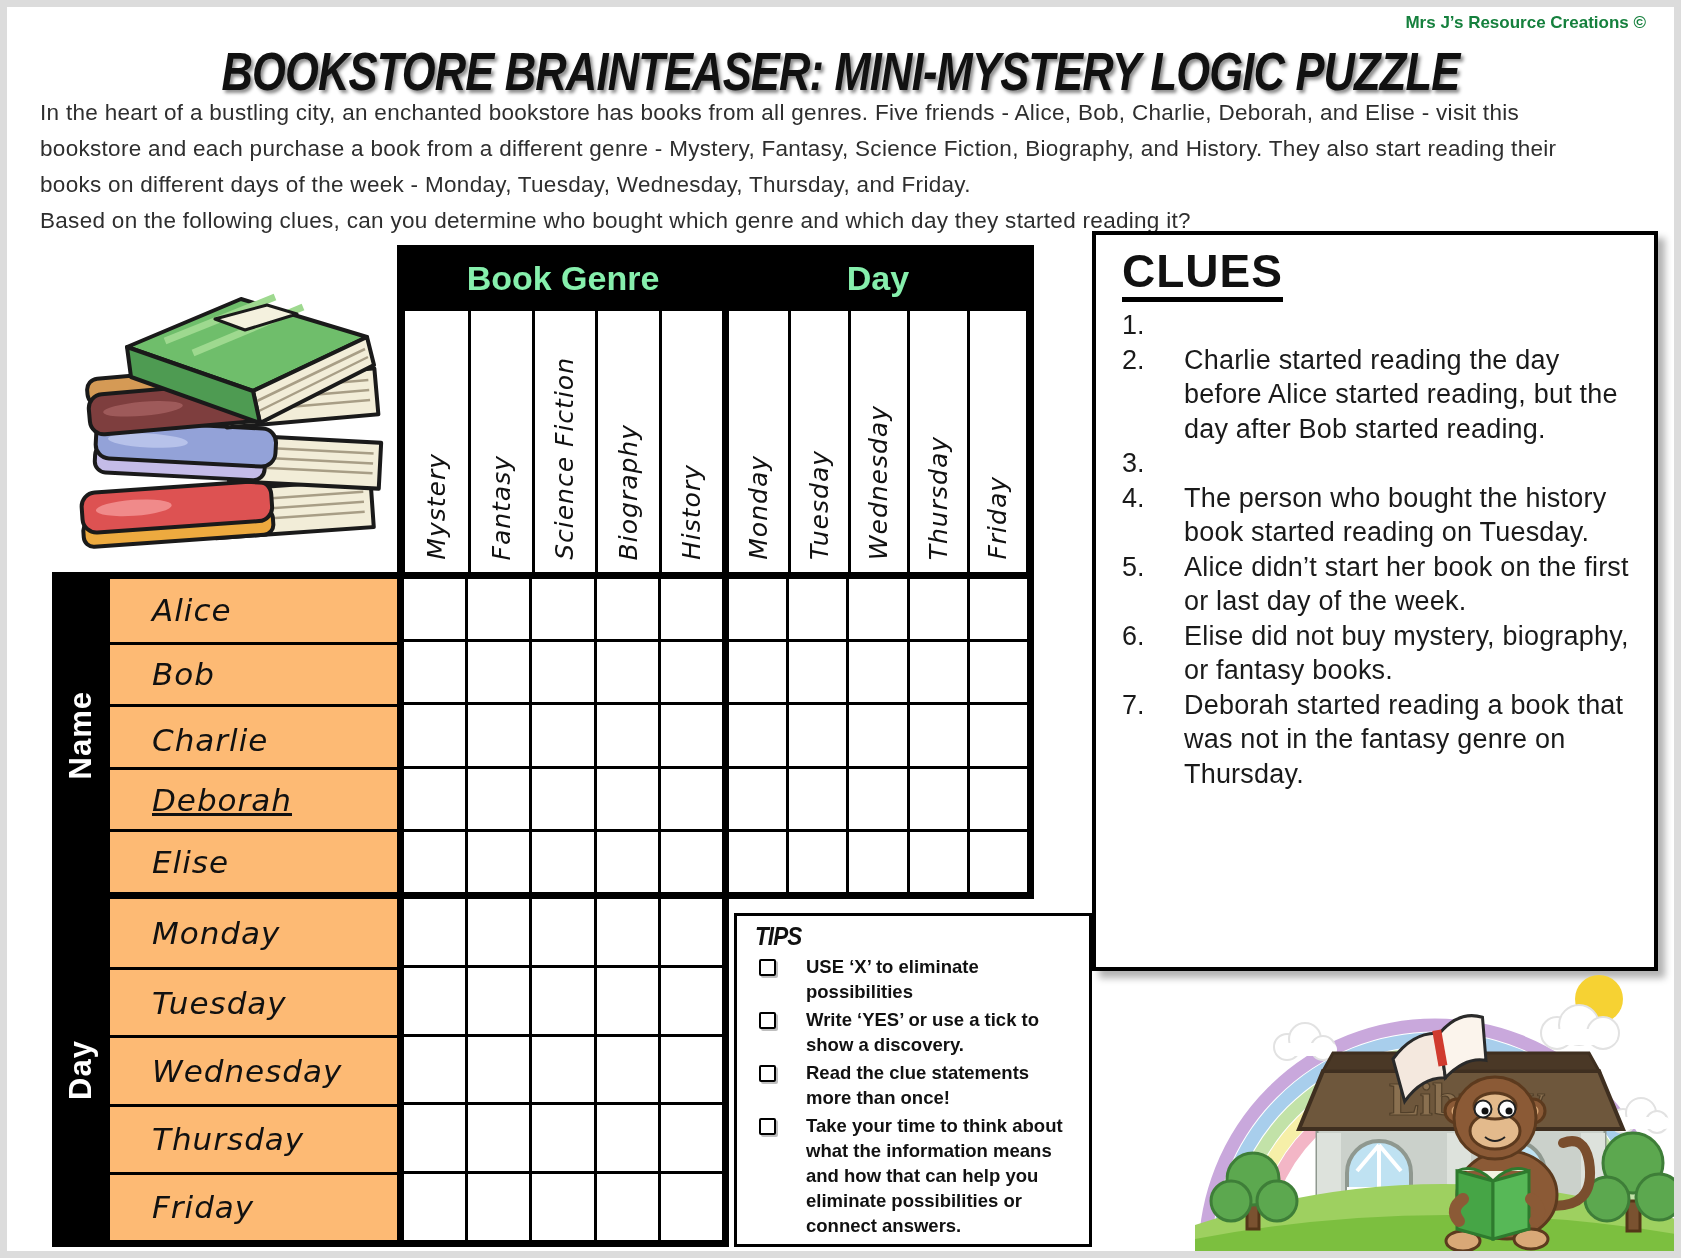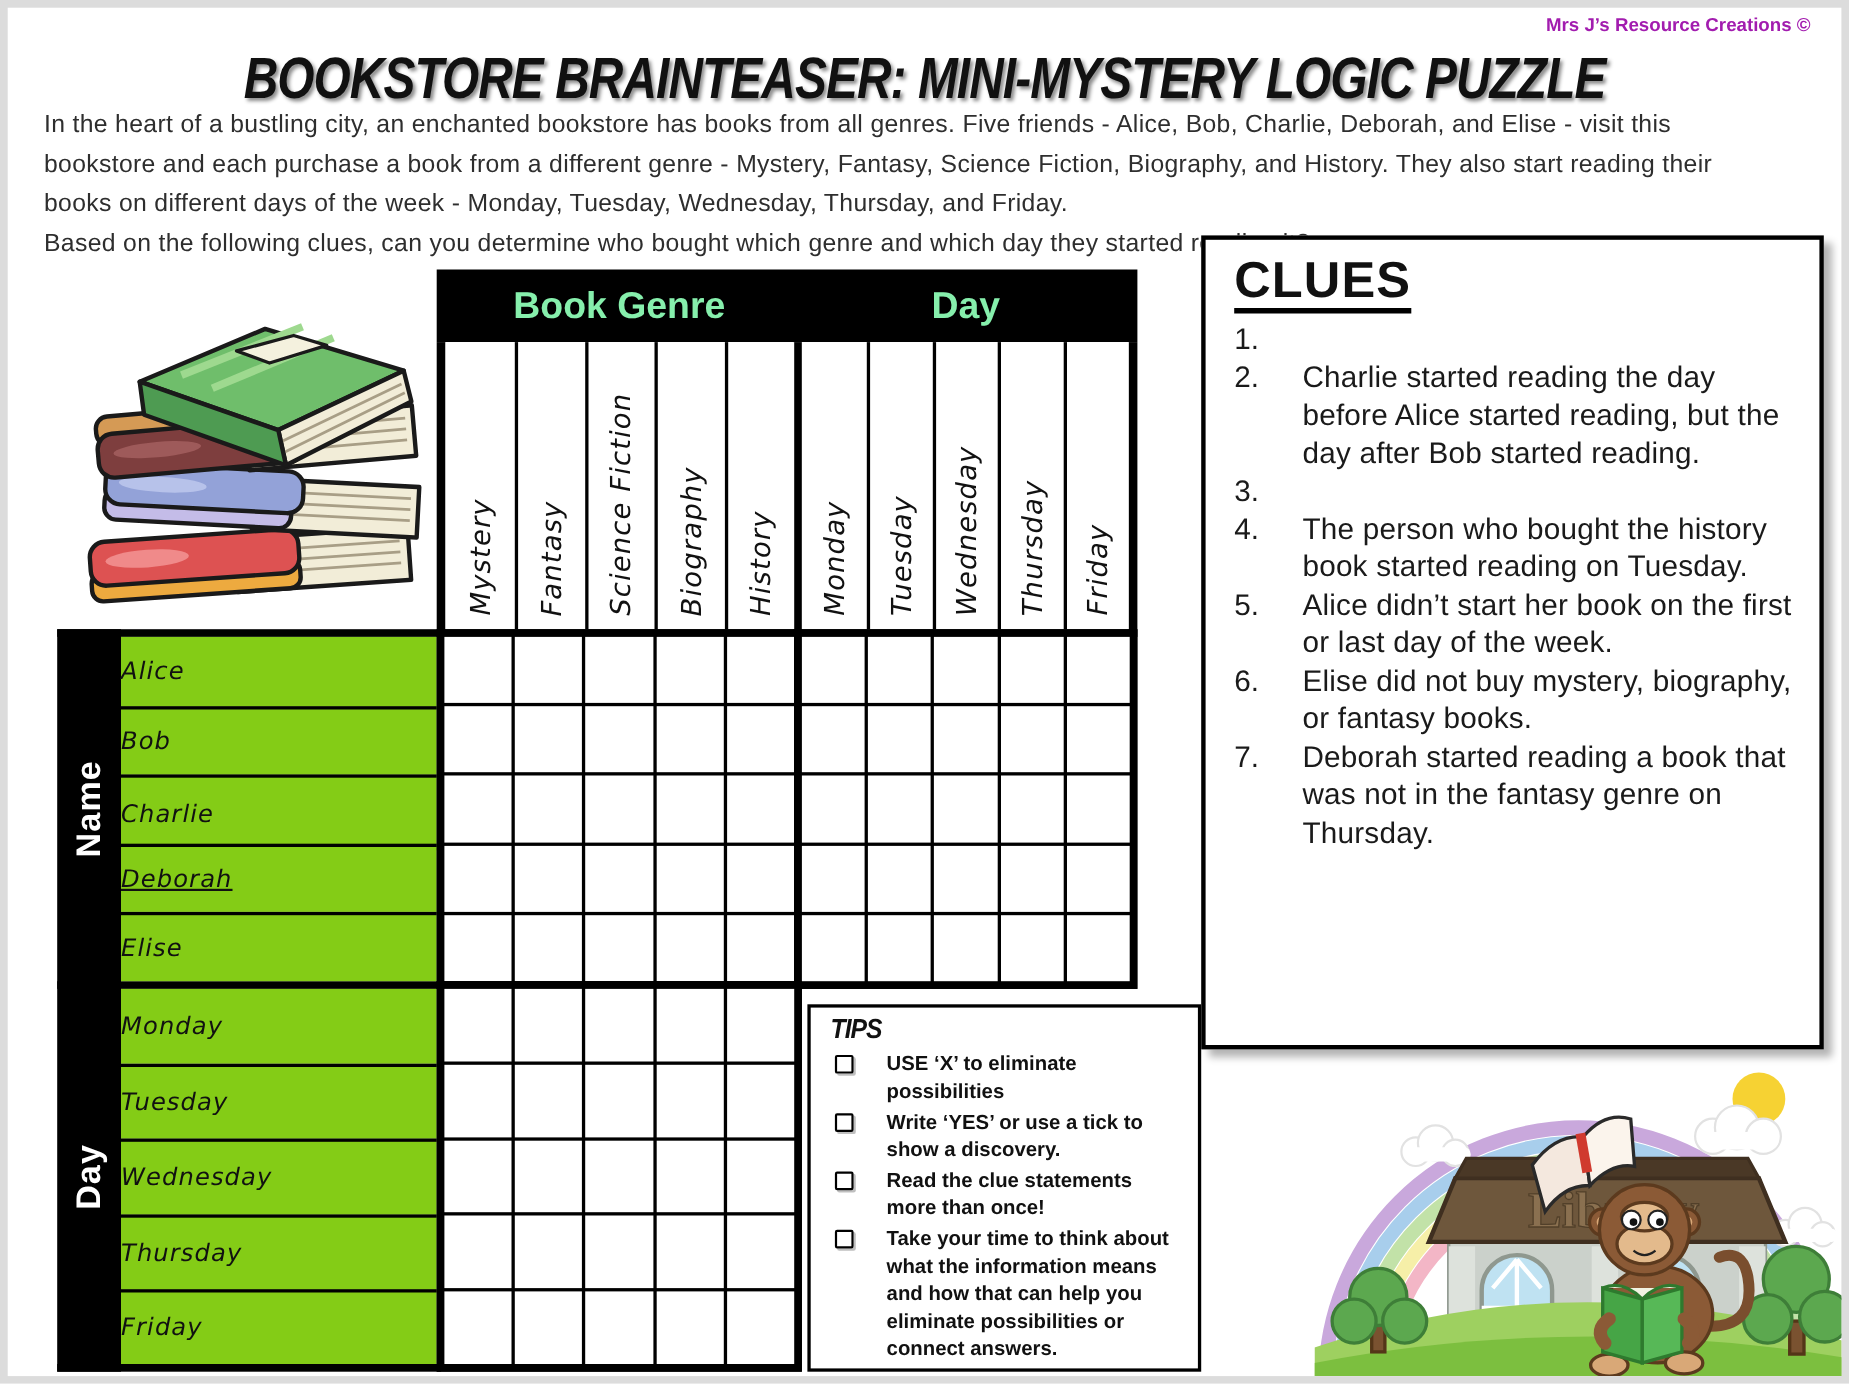--- a/index.html
+++ b/index.html
@@ -1,21 +1,21 @@
 <!DOCTYPE html>
 <html><head>
 <meta charset="utf-8">
 <style>
   html,body{margin:0;padding:0;background:#ffffff;}
   .page{position:relative;width:1681px;height:1258px;background:#fff;overflow:hidden;
         box-sizing:border-box;border:7px solid #dcdcdc;
         font-family:"Liberation Sans",sans-serif;color:#111;}
   .hand{font-family:"DejaVu Sans",sans-serif;font-style:italic;}
 
-  .credit{position:absolute;top:6px;right:28px;font-size:17px;font-weight:bold;color:#a21caf;}
+  .credit{position:absolute;top:6px;right:28px;font-size:17px;font-weight:bold;color:#15803d;}
 
   .title{position:absolute;top:34px;left:0;width:100%;text-align:center;
          font-weight:900;font-style:italic;font-size:53px;letter-spacing:-1px;
          transform:scaleX(0.82);transform-origin:center;
          text-shadow:3px 3px 4px rgba(0,0,0,0.45);white-space:nowrap;}
 
   .intro{position:absolute;top:88px;left:33px;width:1560px;font-size:22.5px;
          line-height:36px;color:#2e2e2e;letter-spacing:0.3px;}
   .intro p{margin:0;}
 
@@ -36,41 +36,41 @@
   .col-label span{writing-mode:vertical-rl;transform:rotate(180deg);
                   font-size:25px;font-weight:500;letter-spacing:1px;white-space:nowrap;}
 
   .side-bar{position:absolute;left:45px;top:565px;width:58px;height:675px;background:#000;}
   .side-bar span{position:absolute;left:0;width:58px;display:flex;align-items:center;justify-content:center;
                  color:#fff;font-weight:bold;font-size:31px;letter-spacing:1px;}
   .side-name{top:0;height:327px;}
   .side-day{top:320px;height:355px;}
   .side-bar .rot{writing-mode:vertical-rl;transform:rotate(180deg);}
 
-  .row-label{position:absolute;left:103px;width:287px;background:#84cc16;box-sizing:border-box;
-             display:flex;align-items:center;font-size:22px;letter-spacing:1px;}
+  .row-label{position:absolute;left:103px;width:287px;background:#fdba74;box-sizing:border-box;
+             display:flex;align-items:center;padding-left:42px;font-size:31px;letter-spacing:1px;}
   .row-label.inner{border-top:3px solid #000;}
 
   .cell-block{position:absolute;display:grid;gap:3px;background:#000;border:7px solid #000;box-sizing:border-box;}
   .cell-block .cell{background:#fff;}
   #block-tl{left:390px;top:565px;width:332px;height:327px;grid-template-columns:repeat(5,1fr);grid-template-rows:repeat(5,1fr);}
   #block-tr{left:715px;top:565px;width:312px;height:327px;grid-template-columns:repeat(5,1fr);grid-template-rows:repeat(5,1fr);}
   #block-bl{left:390px;top:885px;width:332px;height:355px;grid-template-columns:repeat(5,1fr);grid-template-rows:repeat(5,1fr);}
 
   
   .tips{position:absolute;left:727px;top:906px;width:358px;height:334px;background:#fff;
         border:3.5px solid #000;box-sizing:border-box;padding:6px 10px 0 18px;}
   .tips-title{font-weight:900;font-style:italic;font-size:25px;letter-spacing:-1px;transform:scaleX(0.9);transform-origin:left;}
   .tip-item{display:flex;margin-top:3px;}
   .tip-box{flex:0 0 auto;width:13px;height:13px;border:2.5px solid #000;border-radius:2px;margin:5px 0 0 4px;
            box-shadow:2px 2px 0 rgba(0,0,0,0.25);}
   .tip-text{margin-left:30px;font-size:18.5px;font-weight:bold;line-height:25px;color:#111;}
 
   
-  .clues{position:absolute;left:1085px;top:207px;width:566px;height:740px;background:#fff;
+  .clues{position:absolute;left:1085px;top:224px;width:566px;height:740px;background:#fff;
          border:4px solid #000;box-sizing:border-box;padding:10px 18px 0 26px;
          box-shadow:7px 7px 7px rgba(0,0,0,0.3);}
   .clues-title{display:inline-block;font-weight:bold;font-size:46px;letter-spacing:1px;
                border-bottom:5px solid #000;line-height:52px;margin-bottom:6px;}
   .clue-item{display:flex;}
   .clue-num{flex:0 0 62px;font-size:27px;line-height:34.5px;color:#1a1a1a;}
   .clue-text{flex:1;font-size:27px;line-height:34.5px;color:#1a1a1a;letter-spacing:0.2px;}
 
   .illus{position:absolute;}
   #books-illus{left:58px;top:242px;width:334px;height:318px;}

